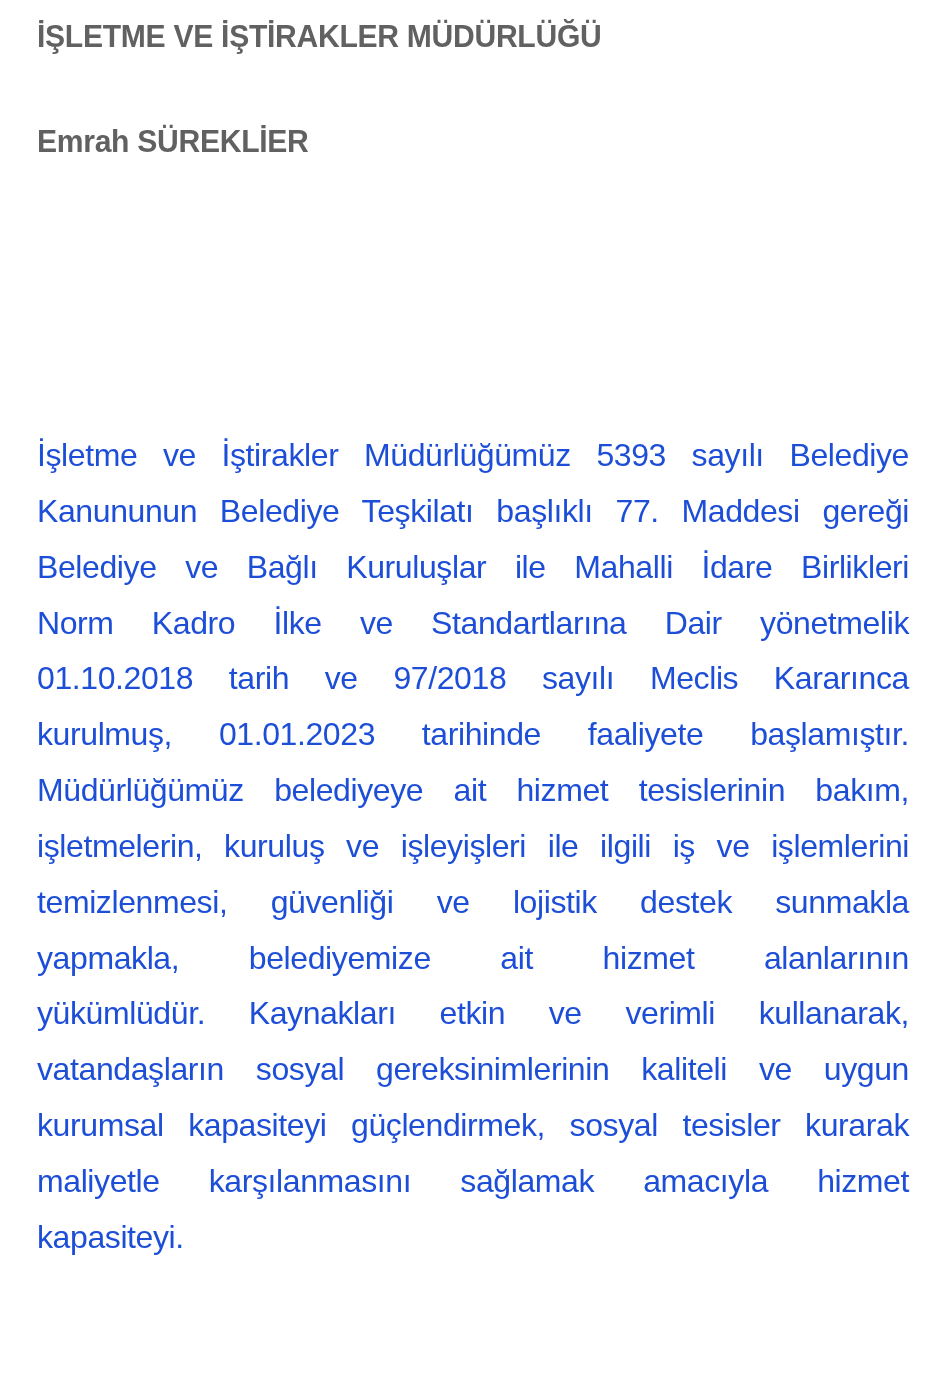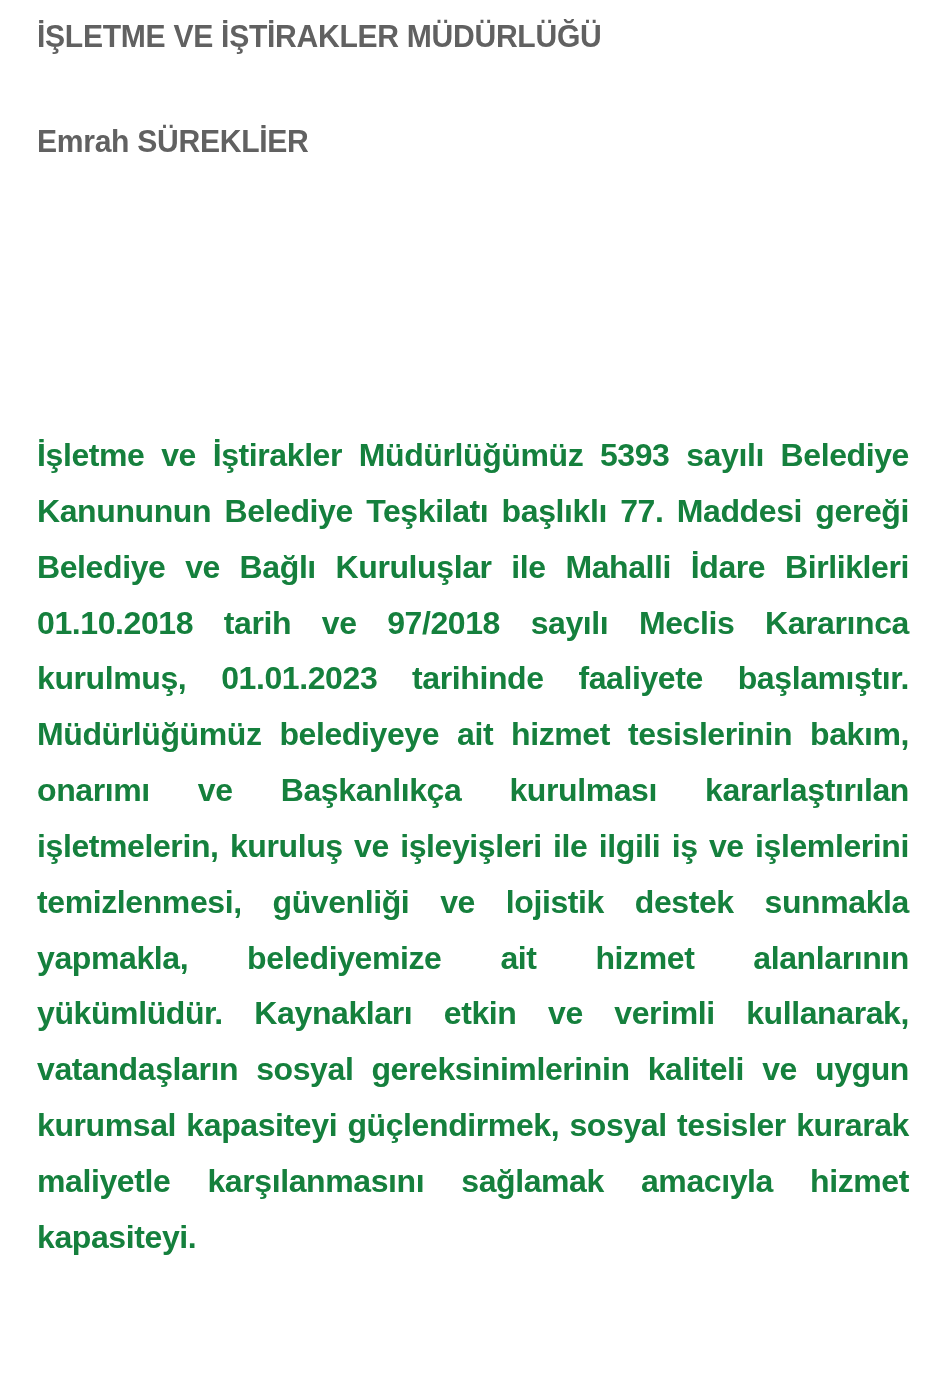--- a/index.html
+++ b/index.html
@@ -42,26 +42,26 @@
     .body-text {
       position: absolute;
       left: 37px;
       top: 432px;
       width: 872px;
     }
     .line {
       height: 55.85px;
       line-height: 46px;
       font-size: 32px;
-      color: #15803d;
+      color: #1d4ed8;
       text-align: justify;
       text-align-last: justify;
       white-space: nowrap;
       letter-spacing: -0.4px;
-      font-weight: bold;
+      font-weight: normal;
     }
     .line.last {
       text-align-last: left;
     }
     .line span {
       display: block;
       width: 100%;
       white-space: normal;
     }
   </style>
@@ -75,30 +75,30 @@
   <div class="line">
       <span>İşletme ve İştirakler Müdürlüğümüz 5393 sayılı Belediye</span>
     </div>
   <div class="line">
       <span>Kanununun Belediye Teşkilatı başlıklı 77. Maddesi gereği</span>
     </div>
   <div class="line">
       <span>Belediye ve Bağlı Kuruluşlar ile Mahalli İdare Birlikleri</span>
     </div>
   <div class="line">
+      <span>Norm Kadro İlke ve Standartlarına Dair yönetmelik</span>
+    </div>
+  <div class="line">
       <span>01.10.2018 tarih ve 97/2018 sayılı Meclis Kararınca</span>
     </div>
   <div class="line">
       <span>kurulmuş, 01.01.2023 tarihinde faaliyete başlamıştır.</span>
     </div>
   <div class="line">
       <span>Müdürlüğümüz belediyeye ait hizmet tesislerinin bakım,</span>
-    </div>
-  <div class="line">
-      <span>onarımı ve Başkanlıkça kurulması kararlaştırılan</span>
     </div>
   <div class="line">
       <span>işletmelerin, kuruluş ve işleyişleri ile ilgili iş ve işlemlerini</span>
     </div>
   <div class="line">
       <span>temizlenmesi, güvenliği ve lojistik destek sunmakla</span>
     </div>
   <div class="line">
       <span>yapmakla, belediyemize ait hizmet alanlarının</span>
     </div>

